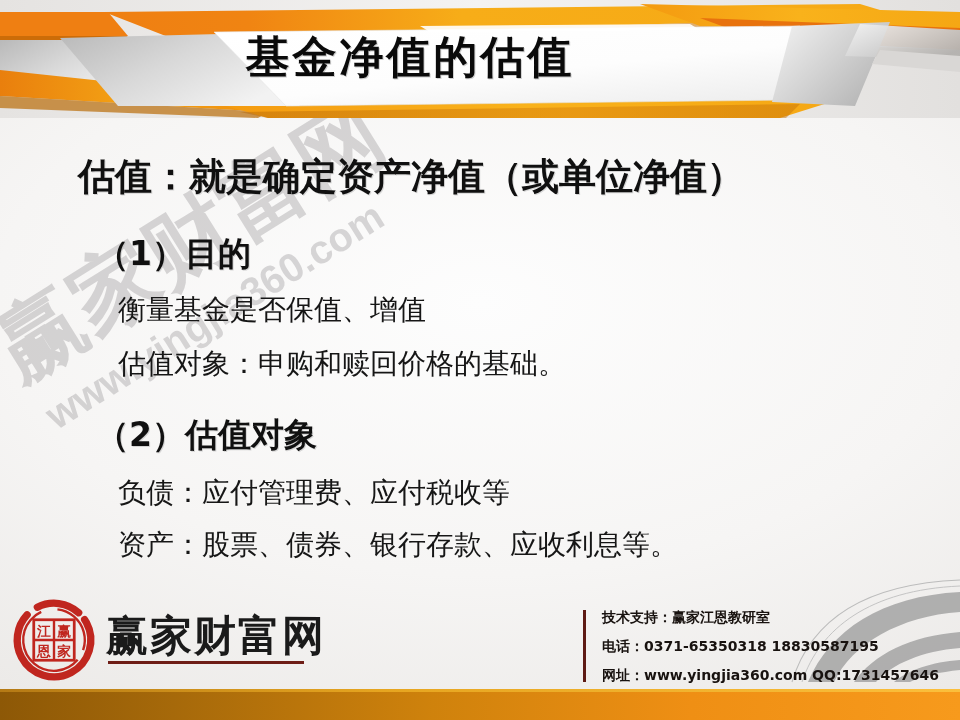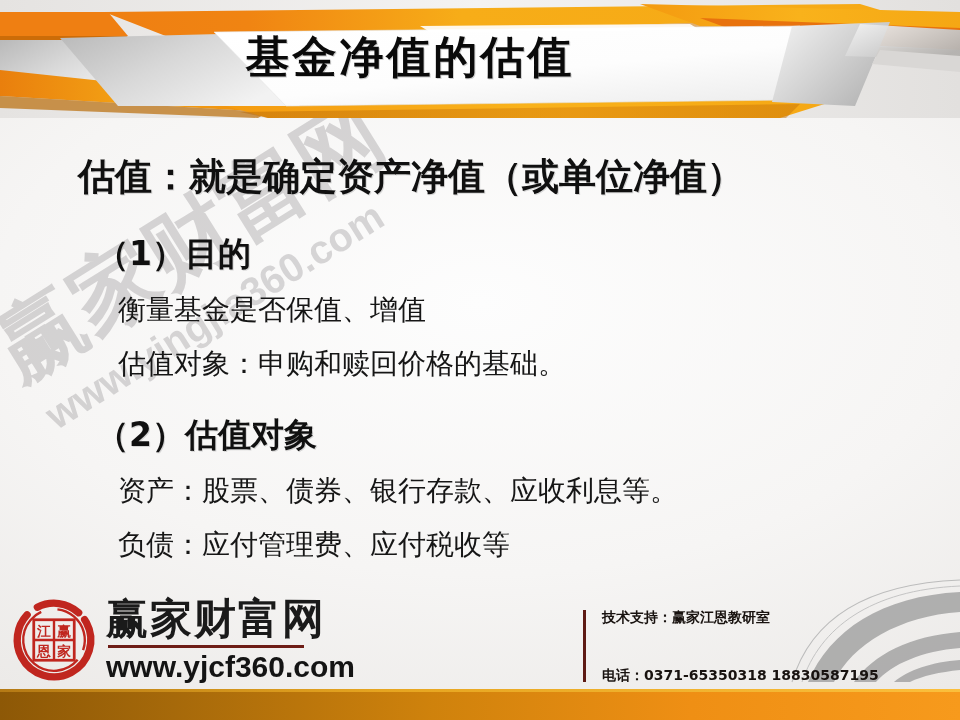--- a/index.html
+++ b/index.html
@@ -297,22 +297,22 @@
     <div class="lead-line">估值：就是确定资产净值（或单位净值）</div>
 
     <div>
       <div class="section-head">（1）目的</div>
       <div class="sub-line">衡量基金是否保值、增值</div>
       <div class="sub-line tight">估值对象：申购和赎回价格的基础。</div>
     </div>
 
     <div>
       <div class="section-head">（2）估值对象</div>
+      <div class="sub-line tight">负债：应付管理费、应付税收等</div>
       <div class="sub-line">资产：股票、债券、银行存款、应收利息等。</div>
-      <div class="sub-line tight">负债：应付管理费、应付税收等</div>
     </div>
 
   </div>
 
   <svg id="swoosh" viewBox="0 0 170 110" xmlns="http://www.w3.org/2000/svg">
     <path d="M18,104 C40,52 92,18 170,14 L170,34 C110,38 62,66 44,104 Z" fill="#a3a3a3" opacity="0.85"></path>
     <path d="M64,104 C84,76 120,58 170,54 L170,70 C132,73 102,86 86,104 Z" fill="#a3a3a3" opacity="0.85"></path>
     <path d="M104,104 C118,92 142,84 170,82 L170,92 C150,94 132,98 120,104 Z" fill="#a3a3a3" opacity="0.85"></path>
     <path d="M2,104 C20,44 72,6 170,2" fill="none" stroke="#bcbcbc" stroke-width="1.1"></path>
     <path d="M12,104 C30,50 80,12 170,8" fill="none" stroke="#c4c4c4" stroke-width="1"></path>
@@ -328,24 +328,24 @@
       <line x1="50" y1="28" x2="50" y2="72" stroke="#c0261f" stroke-width="2.6"></line>
       <line x1="28" y1="50" x2="72" y2="50" stroke="#c0261f" stroke-width="2.6"></line>
       <text x="39" y="45.5" font-size="15" font-weight="bold" fill="#c0261f" text-anchor="middle" font-family="DejaVu Sans, Liberation Sans, sans-serif">江</text>
       <text x="61" y="45.5" font-size="15" font-weight="bold" fill="#c0261f" text-anchor="middle" font-family="DejaVu Sans, Liberation Sans, sans-serif">赢</text>
       <text x="39" y="67.5" font-size="15" font-weight="bold" fill="#c0261f" text-anchor="middle" font-family="DejaVu Sans, Liberation Sans, sans-serif">恩</text>
       <text x="61" y="67.5" font-size="15" font-weight="bold" fill="#c0261f" text-anchor="middle" font-family="DejaVu Sans, Liberation Sans, sans-serif">家</text>
     </svg>
     <div id="logo-words">
       <div id="brand-cn">赢家财富网</div>
       <div id="brand-rule"></div>
-      <div id="brand-url">www.yjcf360.com</div>
     </div>
   </div>
 
   <div id="contact-block">
     <div class="contact-line">技术支持：赢家江恩教研室</div>
     <div class="contact-line">电话：0371-65350318  18830587195</div>
+    <div class="contact-line">网址：www.yingjia360.com  QQ:1731457646</div>
   </div>
 
   <div id="footer-strip"></div>
 
 </div>
 
 </body></html>

